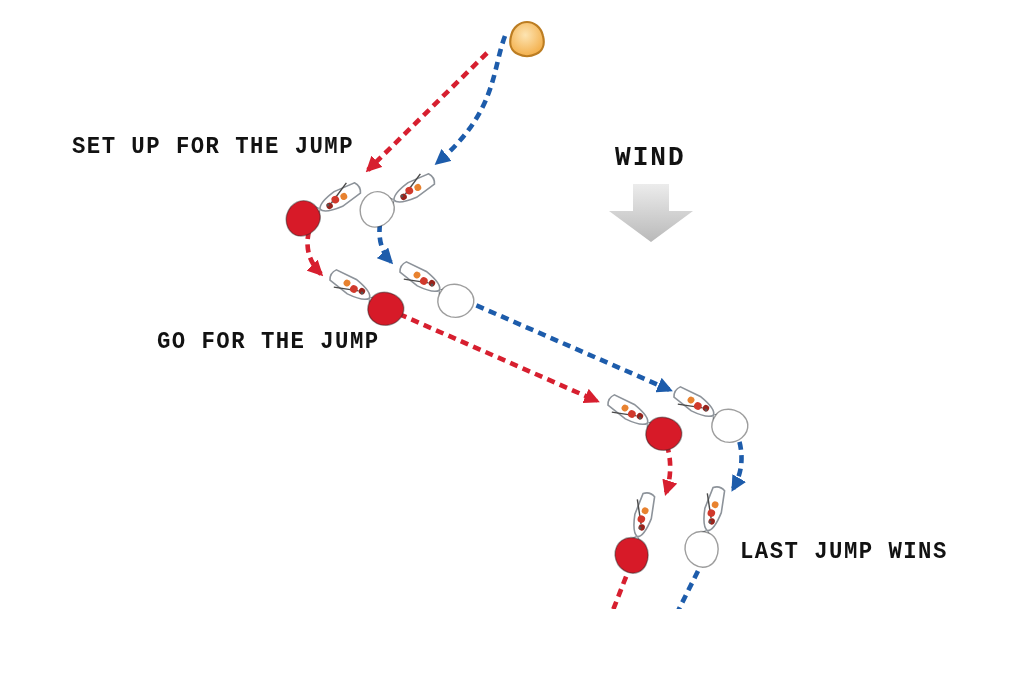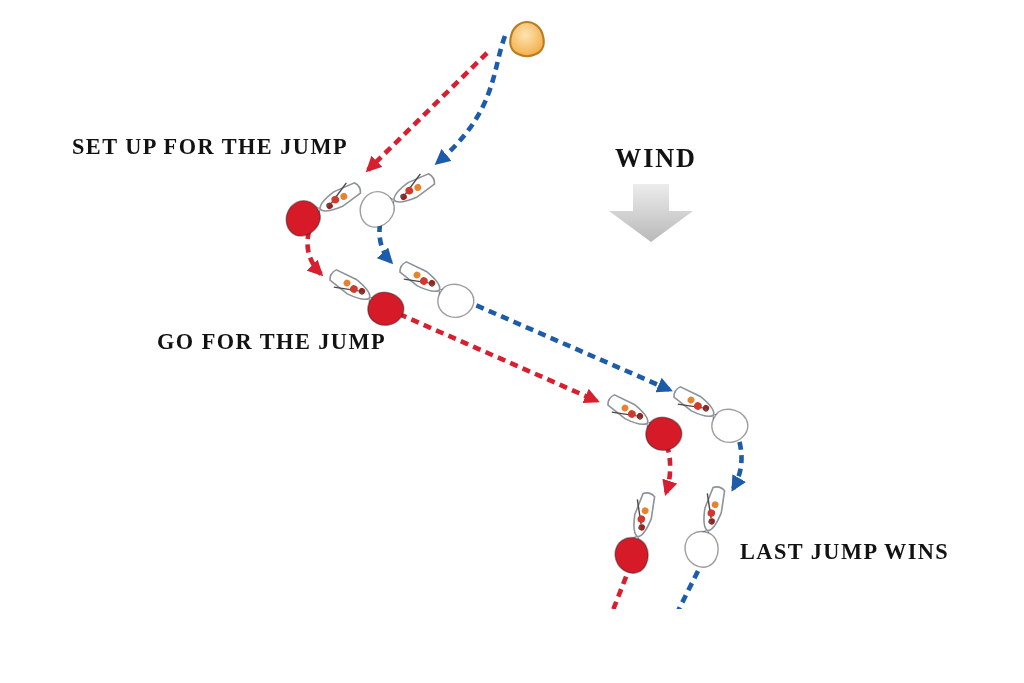--- a/index.html
+++ b/index.html
@@ -1,21 +1,21 @@
 <!DOCTYPE html>
 <html style="--red_path: #d71f2f; --blue_path: #1d5cab; --red_boat: #d71a28; --white_boat: #ffffff; --mark_light: #fde4b2; --mark_mid: #f2a93f; --mark_stroke: #bc7d22; --wind_light: #ececec; --wind_dark: #b9b9b9; --text: #121212; --background: #ffffff;"><head>
 <meta charset="utf-8">
 <style>
   html,body{margin:0;padding:0;background:#fff;}
   #stage{
     position:relative;
     width:1024px;height:609px;
     background:var(--background,#fff);
     overflow:hidden;
-    font-family:Liberation Serif, serif;
+    font-family:Liberation Mono, monospace;
   }
   #diagram-svg{position:absolute;left:0;top:0;}
   .dashed{
     fill:none;
     stroke-width:4.6;
     stroke-dasharray:8 5.5;
   }
   .path-red{stroke:var(--red_path,#d71f2f);}
   .path-blue{stroke:var(--blue_path,#1d5cab);}
   .boat-red{color:var(--red_boat,#d71a28);}

